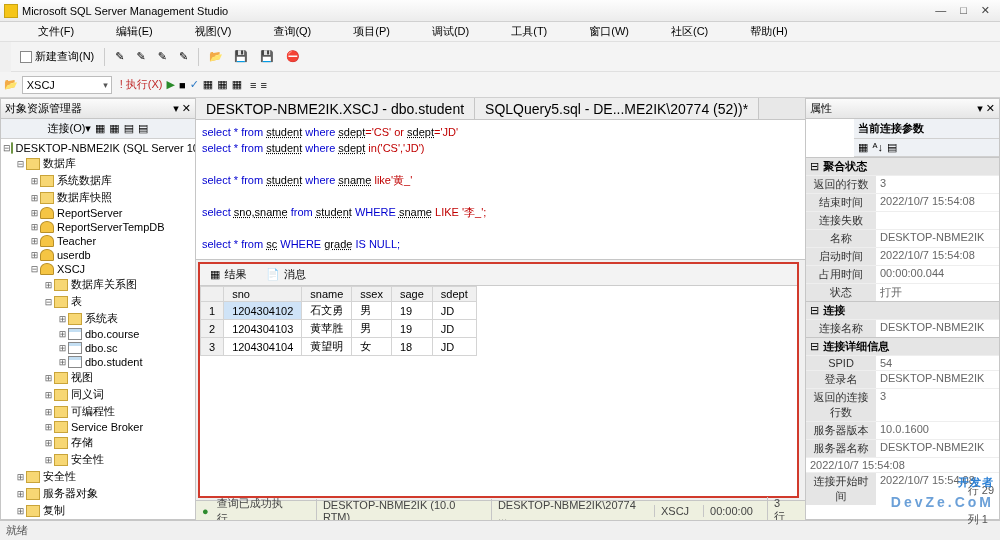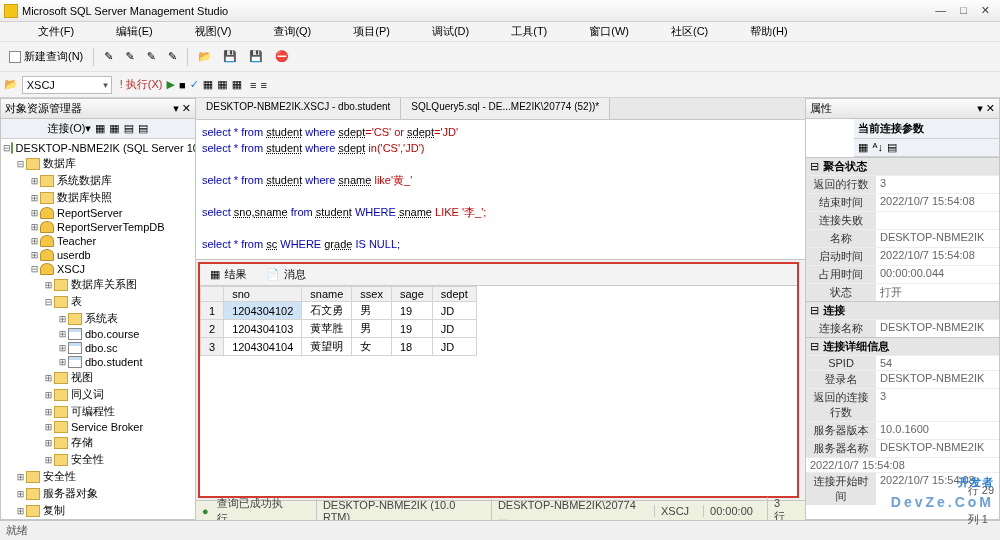--- a/index.html
+++ b/index.html
@@ -2,21 +2,21 @@
 <html><head>
 <meta charset="utf-8">
 <style>
 * { margin: 0; padding: 0; box-sizing: border-box; font-family: "Microsoft YaHei", "Segoe UI", Tahoma, sans-serif; font-size: 11px; }
 body { background: #f0f0f0; width: 1000px; height: 540px; overflow: hidden; display: flex; flex-direction: column; }
 .titlebar { height: 22px; background: linear-gradient(#fdfdfd,#ececec); display: flex; align-items: center; padding: 0 4px; border-bottom: 1px solid #d0d0d0; }
 .titlebar .app-icon { width: 14px; height: 14px; background: #f5c518; border: 1px solid #c9a310; margin-right: 4px; }
 .titlebar .win-btns { margin-left: auto; display: flex; gap: 14px; padding-right: 6px; color:#444; }
 .menubar { height: 20px; background: #f4f4f4; display: flex; align-items: center; padding: 0 4px; gap: 2px; border-bottom: 1px solid #e0e0e0; }
 .menubar span { padding: 2px 6px; margin-left: 28px; }
-.toolbar { height: 30px; background: #f4f4f4; display: flex; align-items: center; padding: 0 4px; gap: 2px; border-bottom: 1px solid #e0e0e0; }
+.toolbar { height: 30px; background: #f4f4f4; display: flex; align-items: center; padding: 0 4px; gap: 2px; border-bottom: 1px solid #e0e0e0; margin-left: 11px; }
 .toolbar .btn { padding: 2px 4px; border: 1px solid transparent; display:inline-flex; align-items:center; gap:3px; }
 .toolbar .sep { width: 1px; height: 18px; background: #ccc; margin: 0 3px; }
 .toolbar2 { height: 26px; background: #f4f4f4; display: flex; align-items: center; padding: 0 4px; gap: 4px; border-bottom: 1px solid #d0d0d0; }
 .combo { background: #fff; border: 1px solid #bcbcbc; padding: 1px 16px 1px 4px; position: relative; min-width: 90px; height:18px; display:inline-flex; align-items:center;}
 .combo::after { content:"▾"; position:absolute; right:3px; font-size:9px; color:#555; }
 .center { flex: 1; display: flex; min-height: 0; }
 .panel { background: #fff; border: 1px solid #c6c6c6; display: flex; flex-direction: column; }
 .panel-head { background: linear-gradient(#fbfbfb,#e6e6e6); border-bottom: 1px solid #c6c6c6; padding: 2px 4px; display:flex; align-items:center; }
 .panel-head .close { margin-left:auto; }
 .left { width: 196px; display:flex; flex-direction:column; }
@@ -24,21 +24,21 @@
 .tree { flex:1; overflow:auto; padding:2px 0; }
 .tree .node { display:flex; align-items:center; padding:1px 2px; white-space:nowrap; }
 .tree .tw { display:inline-block; width:11px; text-align:center; color:#666; font-size:9px;}
 .ico { width:14px; height:12px; display:inline-block; margin-right:3px; }
 .ico.fld { background:#f7d774; border:1px solid #c9a43a; }
 .ico.srv { background:#9cc56b; border:1px solid #6f9446; border-radius:2px;}
 .ico.db { background:#f5c544; border:1px solid #b88f28; border-radius:50% 50% 10% 10%;}
 .ico.tbl { background:#fff; border:1px solid #888; box-shadow:inset 0 3px 0 #c4dff3;}
 .mid { flex:1; display:flex; flex-direction:column; min-width:0; }
 .tabs { height:22px; background:#e8e8e8; display:flex; border-bottom:1px solid #c6c6c6; }
-.tab { padding:3px 10px; border-right:1px solid #c6c6c6; background:#eee; white-space:nowrap; font-size:10px;}
+.tab { padding:3px 10px; border-right:1px solid #c6c6c6; background:#eee; white-space:nowrap; font-size:14px;}
 .tab.active { background:#fff; border-top:2px solid #f0a030; }
 .editor { background:#fff; padding:4px 6px; font-family:Consolas,monospace; font-size:12px; line-height:16px; white-space:pre; overflow:auto; flex:0 0 140px; border-bottom:1px solid #c6c6c6;}
 .kw { color:#0000d0; }
 .str { color:#c00000; }
 .ul { text-decoration:underline dotted; }
 .resultwrap { flex:1; display:flex; flex-direction:column; border:2px solid #d13a2c; margin:2px 6px 2px 2px; min-height:0;}
 .restabs { display:flex; background:#f3f3f3; border-bottom:1px solid #ccc; }
 .restab { padding:3px 10px; display:flex; align-items:center; gap:4px; }
 .resgrid { flex:1; overflow:auto; background:#fff;}
 table.res { border-collapse:collapse; font-size:11px;}

